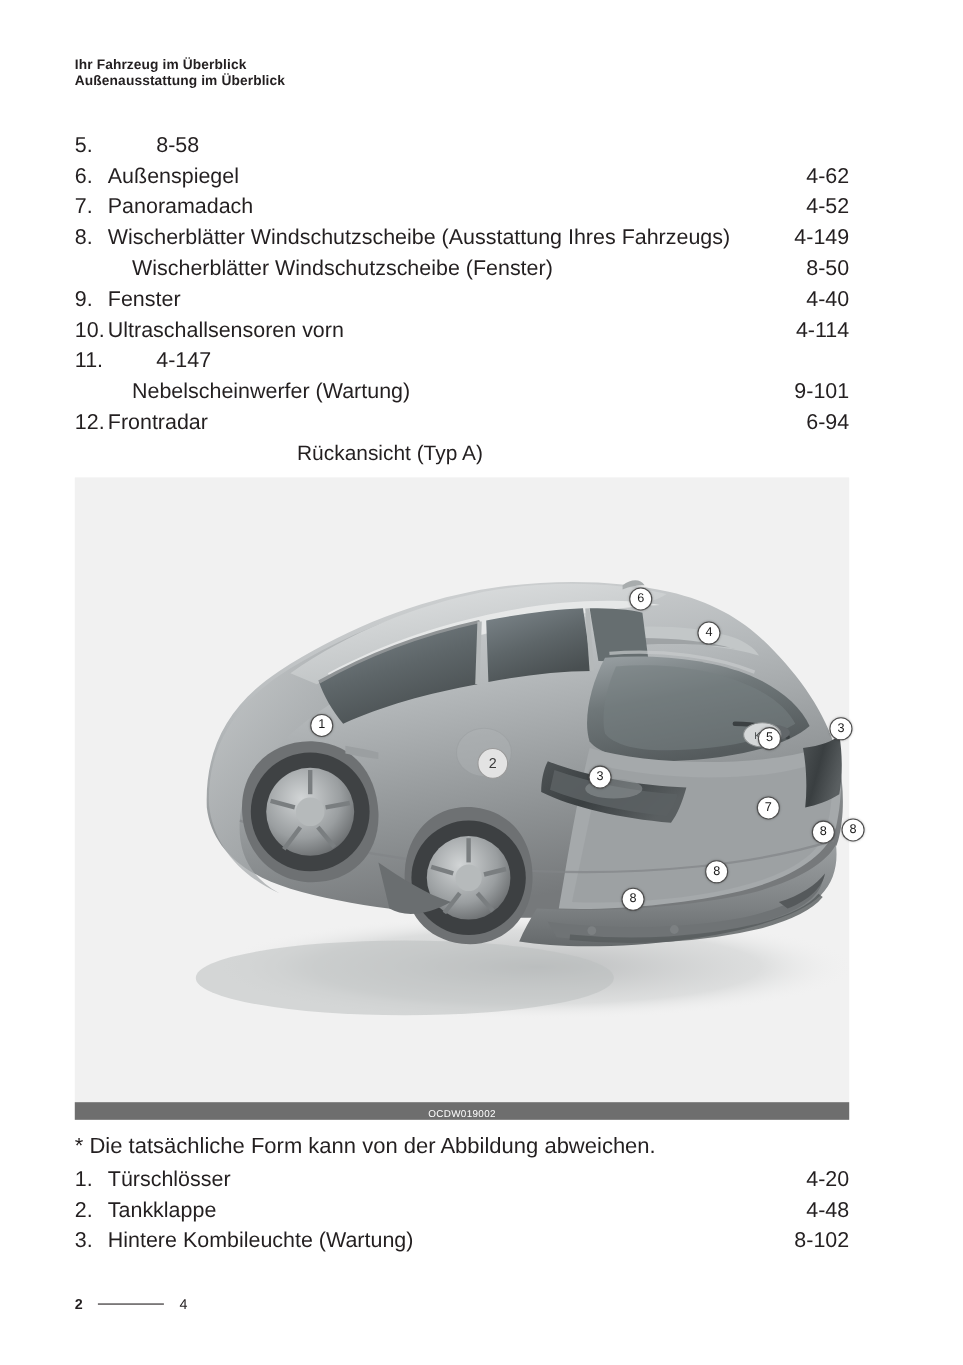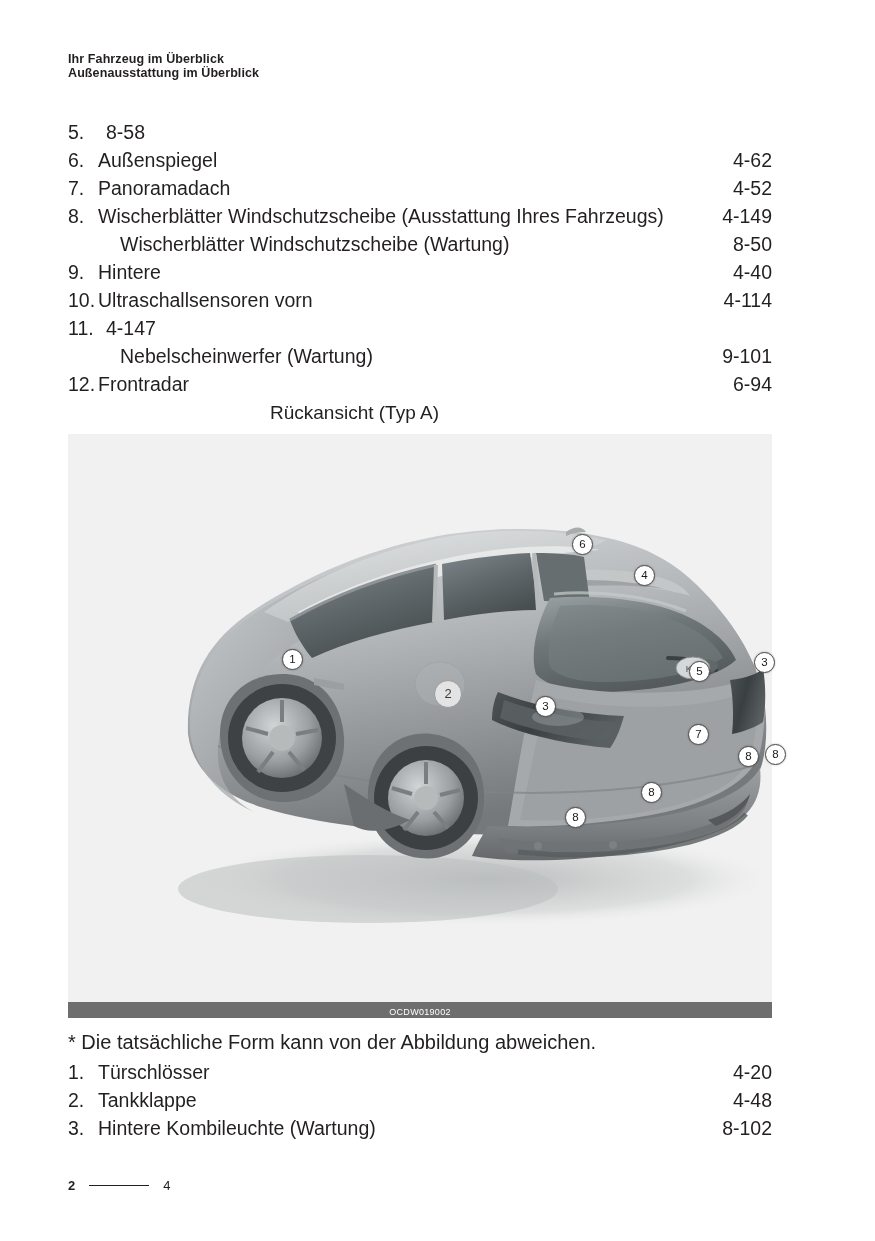--- a/index.html
+++ b/index.html
@@ -59,20 +59,21 @@
     text-align: left;
   }
   .toc-row .label {
     flex: 1 1 auto;
     white-space: nowrap;
   }
   .toc-row .page-ref {
     flex: 0 0 auto;
     text-align: right;
     padding-left: 8px;
+    margin-left: 36px;
   }
   .toc-row.sub .num { width: 30px; }
   .toc-row.sub .label { padding-left: 22px; }
 
   
   .fig-caption {
     position: absolute;
     top: 402px;
     left: 0;
     width: 709px;
@@ -204,26 +205,26 @@
         <span class="label">Panoramadach</span>
         <span class="page-ref">4-52</span>
       </div>
       <div class="toc-row">
         <span class="num">8.</span>
         <span class="label">Wischerblätter Windschutzscheibe (Ausstattung Ihres Fahrzeugs)</span>
         <span class="page-ref">4-149</span>
       </div>
       <div class="toc-row sub">
         <span class="num"></span>
-        <span class="label">Wischerblätter Windschutzscheibe (Wartung)</span>
+        <span class="label">Wischerblätter Windschutzscheibe (Fenster)</span>
         <span class="page-ref">8-50</span>
       </div>
       <div class="toc-row">
         <span class="num">9.</span>
-        <span class="label">Hintere</span>
+        <span class="label">Fenster</span>
         <span class="page-ref">4-40</span>
       </div>
       <div class="toc-row">
         <span class="num">10.</span>
         <span class="label">Ultraschallsensoren vorn</span>
         <span class="page-ref">4-114</span>
       </div>
       <div class="toc-row">
         <span class="num">11.</span>
         <span class="page-ref">4-147</span>

